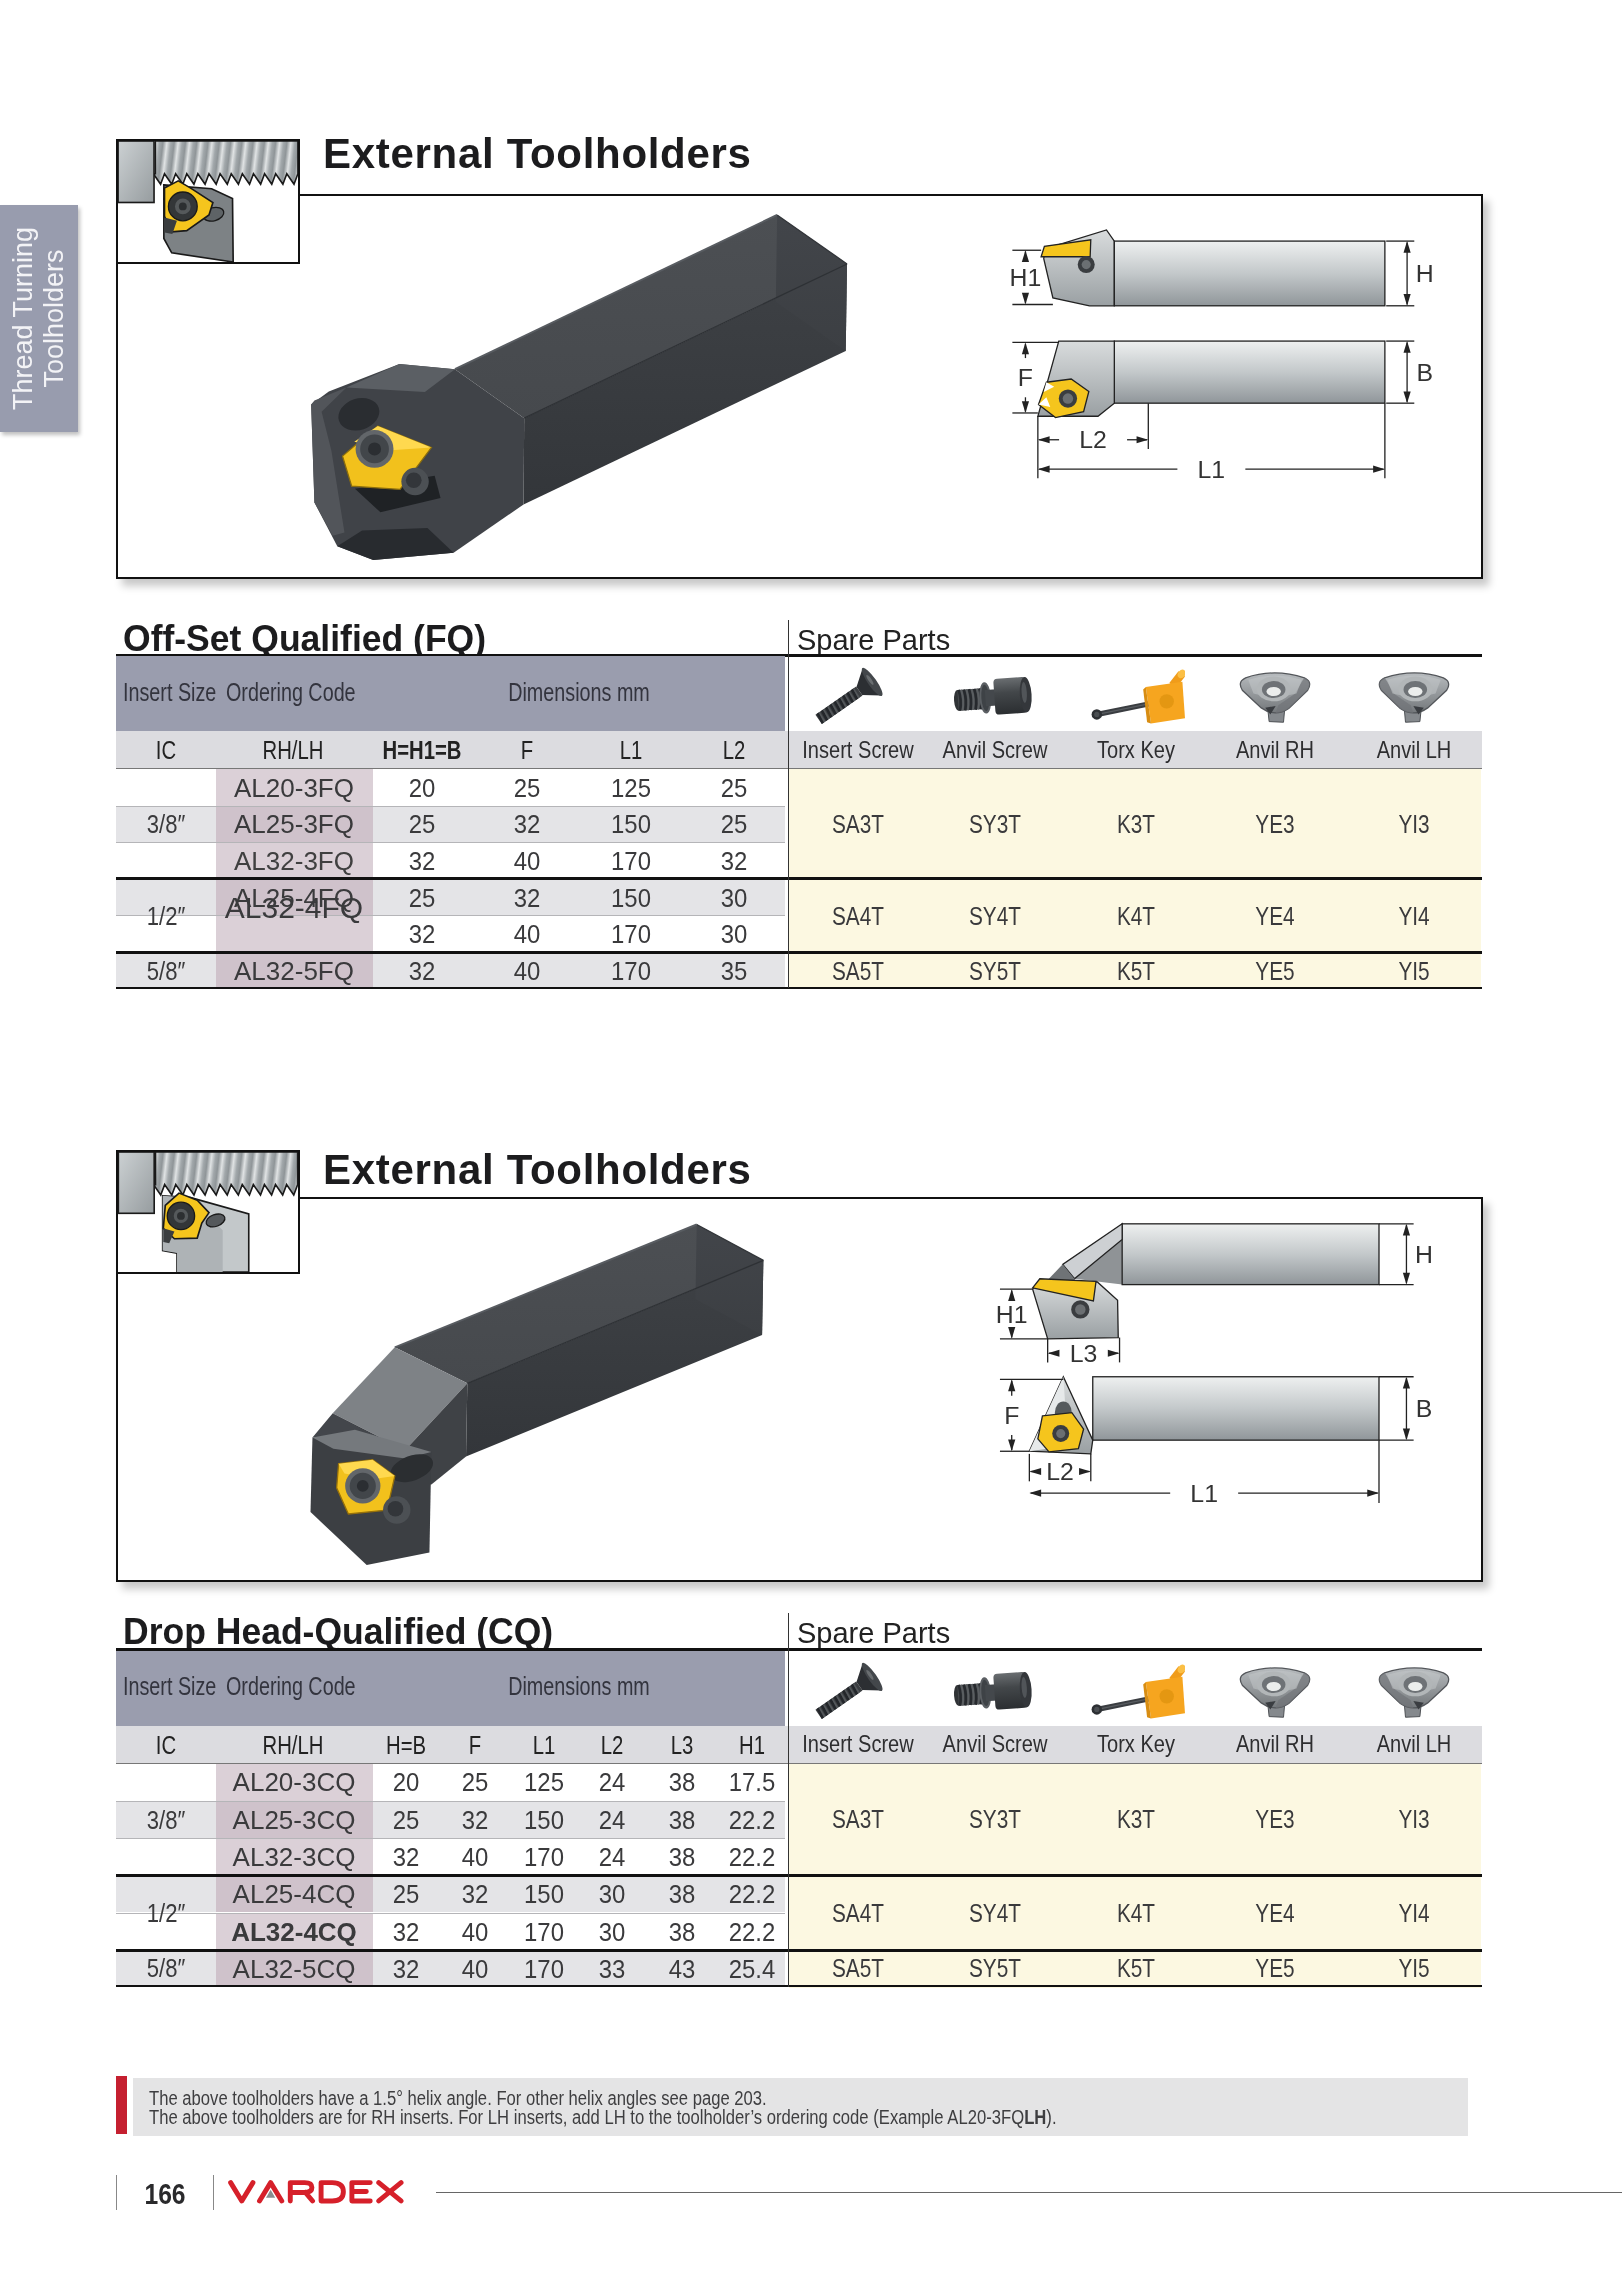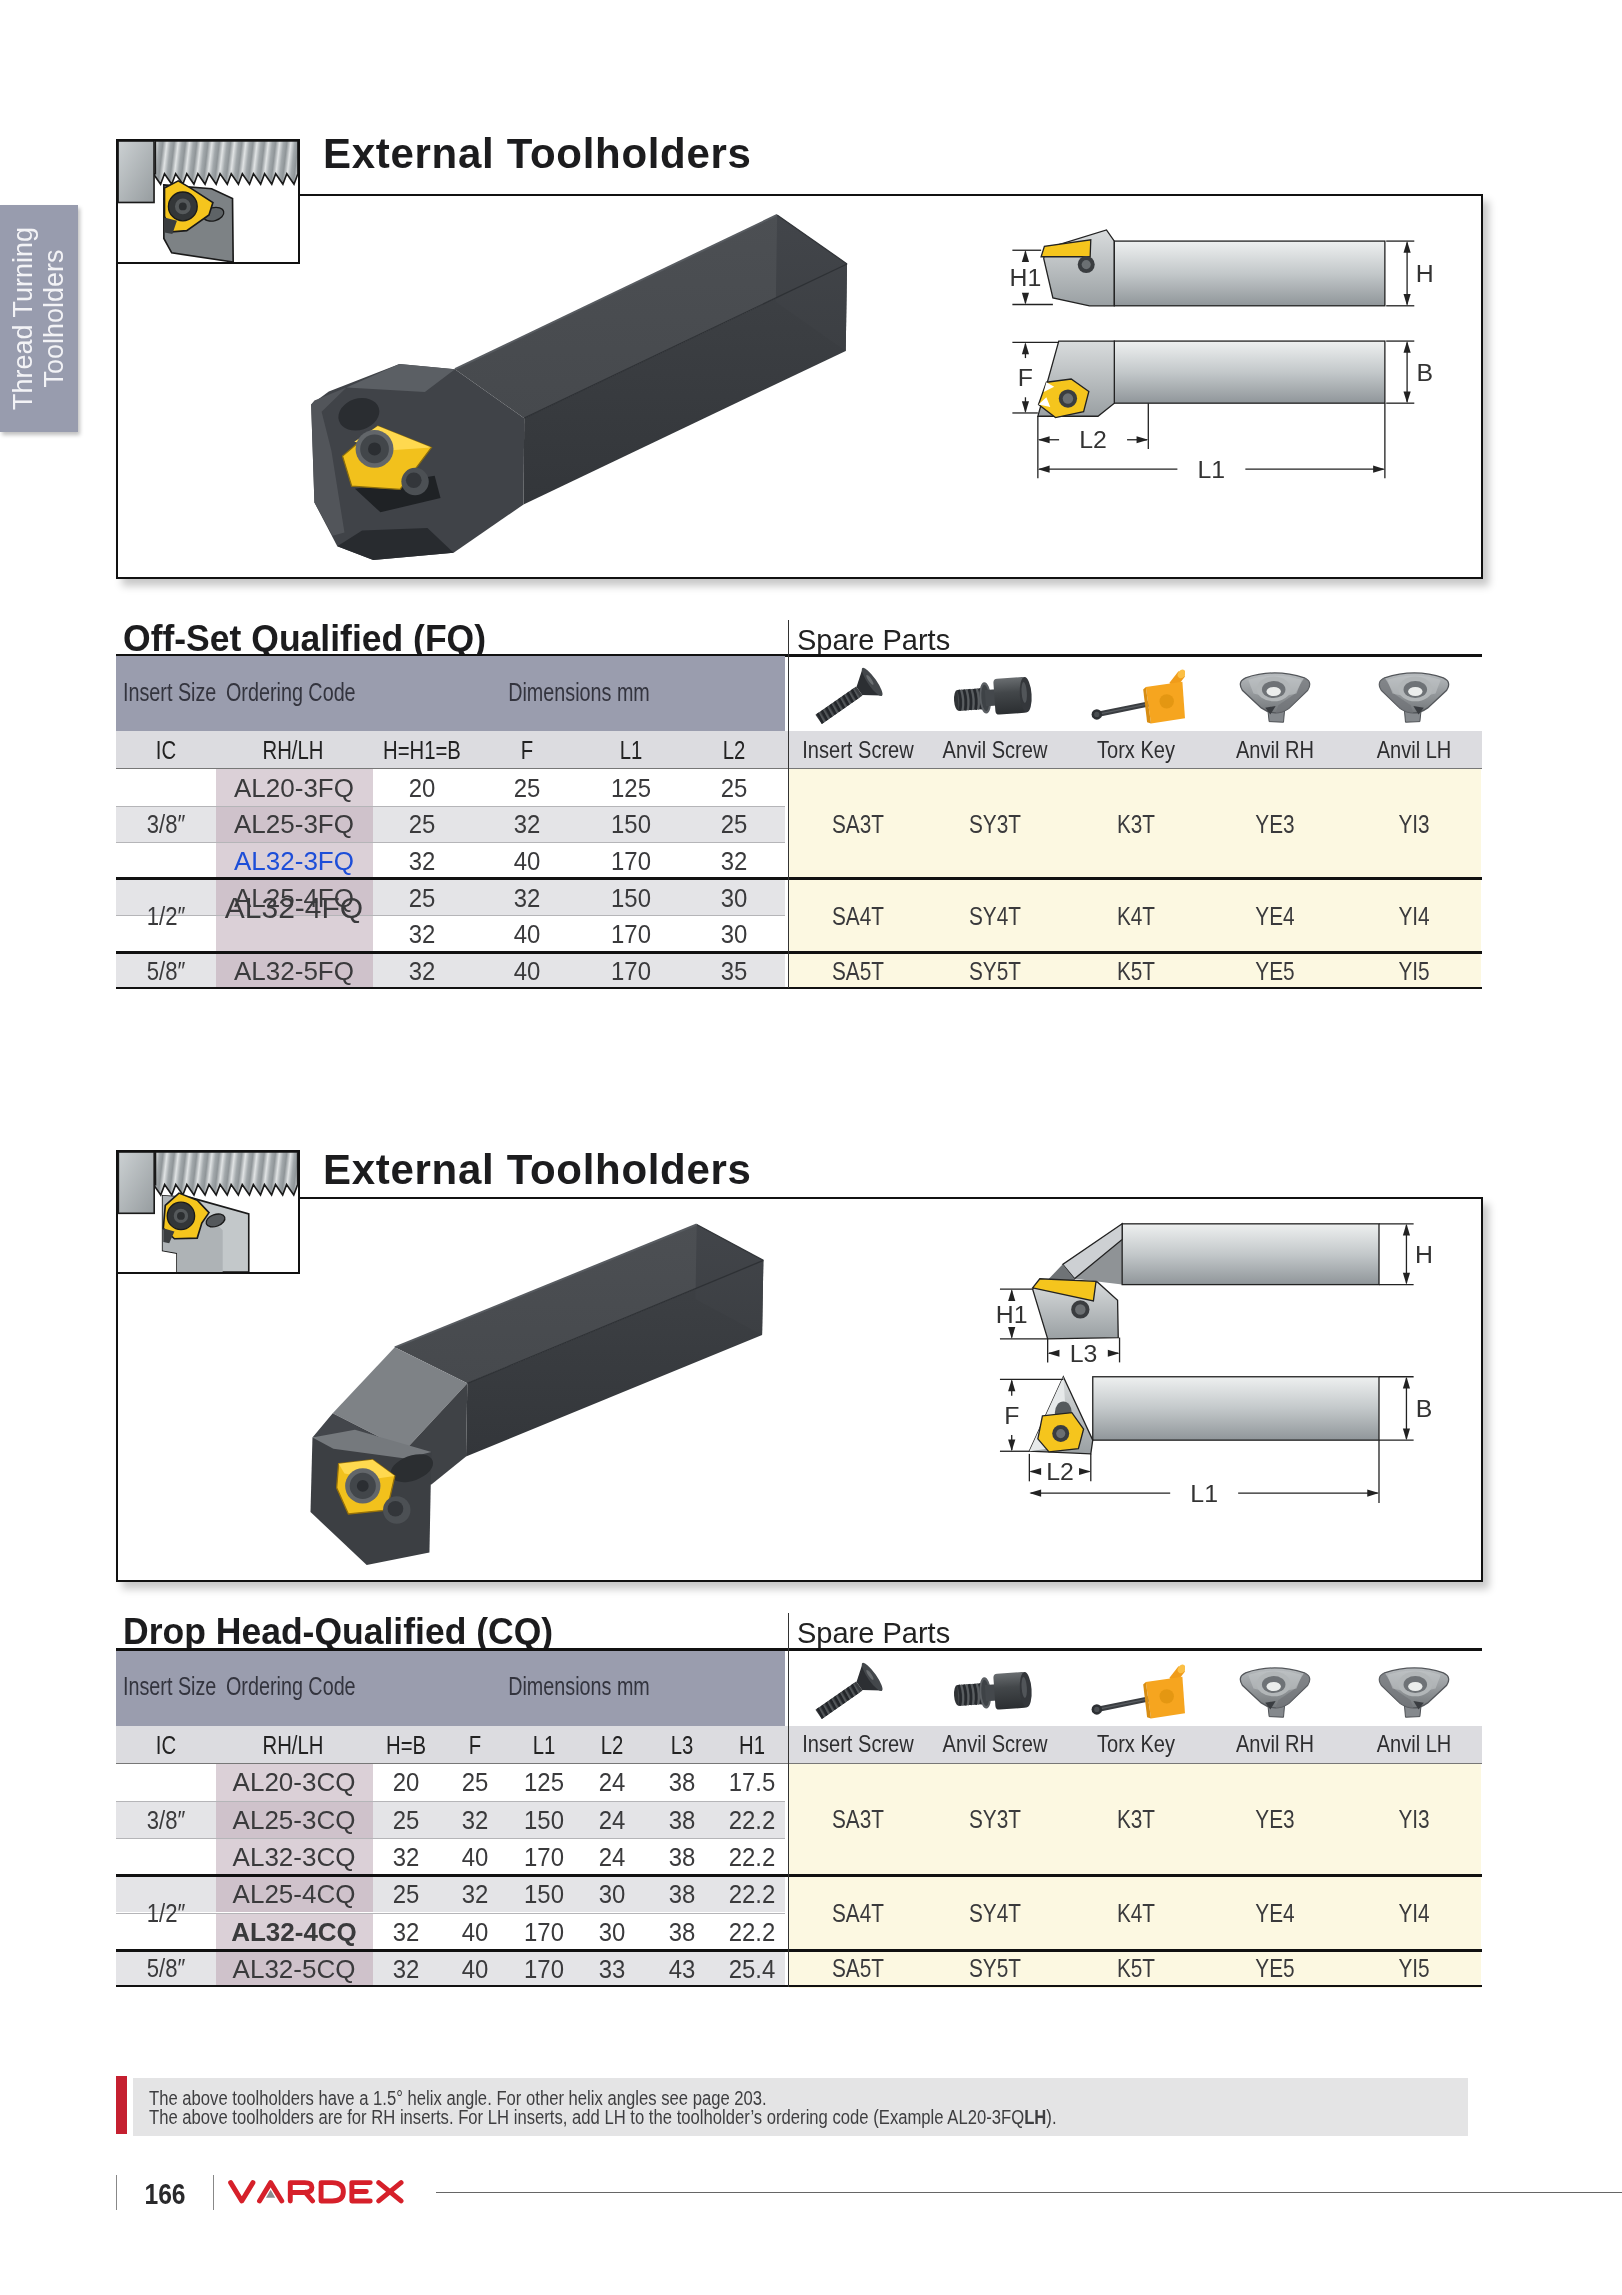--- a/index.html
+++ b/index.html
@@ -240,21 +240,21 @@
 <div style="position:absolute;top:620px;font-size:37px;line-height:37px;font-weight:700;color:#1c1c1e;white-space:nowrap;left:123px;"><span style="display:inline-block;transform:scaleX(0.96);transform-origin:0 50%;">Off-Set Qualified (FQ)</span></div>
 <div style="position:absolute;top:626px;font-size:29px;line-height:29px;font-weight:400;color:#222;white-space:nowrap;left:797px;">Spare Parts</div>
 <div style="position:absolute;left:116px;top:654px;width:1366px;height:2.6px;background:#111;"></div>
 <div style="position:absolute;left:116px;top:656px;width:669px;height:75px;background:#9a9dae;"></div>
 <div style="position:absolute;top:679px;font-size:26px;line-height:26px;font-weight:400;color:#33343e;white-space:nowrap;left:123px;"><span style="display:inline-block;transform:scaleX(0.76);transform-origin:0 50%;">Insert Size</span></div>
 <div style="position:absolute;top:679px;font-size:26px;line-height:26px;font-weight:400;color:#33343e;white-space:nowrap;left:226px;"><span style="display:inline-block;transform:scaleX(0.76);transform-origin:0 50%;">Ordering Code</span></div>
 <div style="position:absolute;top:679px;font-size:26px;line-height:26px;font-weight:400;color:#33343e;white-space:nowrap;left:579px;transform:translateX(-50%);"><span style="display:inline-block;transform:scaleX(0.76);transform-origin:50% 50%;">Dimensions mm</span></div>
 <div style="position:absolute;left:116px;top:731px;width:1366px;height:38px;background:#dcdce0;"></div>
 <div style="position:absolute;top:737px;font-size:26px;line-height:26px;font-weight:400;color:#222;white-space:nowrap;left:166px;transform:translateX(-50%);"><span style="display:inline-block;transform:scaleX(0.78);transform-origin:50% 50%;">IC</span></div>
 <div style="position:absolute;top:737px;font-size:26px;line-height:26px;font-weight:400;color:#222;white-space:nowrap;left:293px;transform:translateX(-50%);"><span style="display:inline-block;transform:scaleX(0.78);transform-origin:50% 50%;">RH/LH</span></div>
-<div style="position:absolute;top:737px;font-size:26px;line-height:26px;font-weight:400;color:#222;white-space:nowrap;left:422px;transform:translateX(-50%);"><span style="display:inline-block;transform:scaleX(0.78);transform-origin:50% 50%;">H=H1=B</span></div>
+<div style="position:absolute;top:737px;font-size:26px;line-height:26px;font-weight:700;color:#222;white-space:nowrap;left:422px;transform:translateX(-50%);"><span style="display:inline-block;transform:scaleX(0.78);transform-origin:50% 50%;">H=H1=B</span></div>
 <div style="position:absolute;top:737px;font-size:26px;line-height:26px;font-weight:400;color:#222;white-space:nowrap;left:527px;transform:translateX(-50%);"><span style="display:inline-block;transform:scaleX(0.78);transform-origin:50% 50%;">F</span></div>
 <div style="position:absolute;top:737px;font-size:26px;line-height:26px;font-weight:400;color:#222;white-space:nowrap;left:631px;transform:translateX(-50%);"><span style="display:inline-block;transform:scaleX(0.78);transform-origin:50% 50%;">L1</span></div>
 <div style="position:absolute;top:737px;font-size:26px;line-height:26px;font-weight:400;color:#222;white-space:nowrap;left:734px;transform:translateX(-50%);"><span style="display:inline-block;transform:scaleX(0.78);transform-origin:50% 50%;">L2</span></div>
 <div style="position:absolute;top:739px;font-size:23.6px;line-height:23.6px;font-weight:400;color:#2e2e30;white-space:nowrap;left:858px;transform:translateX(-50%);"><span style="display:inline-block;transform:scaleX(0.85);transform-origin:50% 50%;">Insert Screw</span></div>
 <div style="position:absolute;top:739px;font-size:23.6px;line-height:23.6px;font-weight:400;color:#2e2e30;white-space:nowrap;left:995px;transform:translateX(-50%);"><span style="display:inline-block;transform:scaleX(0.85);transform-origin:50% 50%;">Anvil Screw</span></div>
 <div style="position:absolute;top:739px;font-size:23.6px;line-height:23.6px;font-weight:400;color:#2e2e30;white-space:nowrap;left:1136px;transform:translateX(-50%);"><span style="display:inline-block;transform:scaleX(0.85);transform-origin:50% 50%;">Torx Key</span></div>
 <div style="position:absolute;top:739px;font-size:23.6px;line-height:23.6px;font-weight:400;color:#2e2e30;white-space:nowrap;left:1275px;transform:translateX(-50%);"><span style="display:inline-block;transform:scaleX(0.85);transform-origin:50% 50%;">Anvil RH</span></div>
 <div style="position:absolute;top:739px;font-size:23.6px;line-height:23.6px;font-weight:400;color:#2e2e30;white-space:nowrap;left:1414px;transform:translateX(-50%);"><span style="display:inline-block;transform:scaleX(0.85);transform-origin:50% 50%;">Anvil LH</span></div>
 <div style="position:absolute;left:116px;top:768px;width:1366px;height:0.7px;background:#777;"></div>
 <div style="position:absolute;left:116px;top:769px;width:669px;height:37px;background:#ffffff;"></div>
@@ -283,21 +283,21 @@
 <div style="position:absolute;top:775px;font-size:26px;line-height:26px;font-weight:400;color:#3a3a3c;white-space:nowrap;left:294px;transform:translateX(-50%);">AL20-3FQ</div>
 <div style="position:absolute;top:775px;font-size:26px;line-height:26px;font-weight:400;color:#3a3a3c;white-space:nowrap;left:422px;transform:translateX(-50%);"><span style="display:inline-block;transform:scaleX(0.92);transform-origin:50% 50%;">20</span></div>
 <div style="position:absolute;top:775px;font-size:26px;line-height:26px;font-weight:400;color:#3a3a3c;white-space:nowrap;left:527px;transform:translateX(-50%);"><span style="display:inline-block;transform:scaleX(0.92);transform-origin:50% 50%;">25</span></div>
 <div style="position:absolute;top:775px;font-size:26px;line-height:26px;font-weight:400;color:#3a3a3c;white-space:nowrap;left:631px;transform:translateX(-50%);"><span style="display:inline-block;transform:scaleX(0.92);transform-origin:50% 50%;">125</span></div>
 <div style="position:absolute;top:775px;font-size:26px;line-height:26px;font-weight:400;color:#3a3a3c;white-space:nowrap;left:734px;transform:translateX(-50%);"><span style="display:inline-block;transform:scaleX(0.92);transform-origin:50% 50%;">25</span></div>
 <div style="position:absolute;top:811px;font-size:26px;line-height:26px;font-weight:400;color:#3a3a3c;white-space:nowrap;left:294px;transform:translateX(-50%);">AL25-3FQ</div>
 <div style="position:absolute;top:811px;font-size:26px;line-height:26px;font-weight:400;color:#3a3a3c;white-space:nowrap;left:422px;transform:translateX(-50%);"><span style="display:inline-block;transform:scaleX(0.92);transform-origin:50% 50%;">25</span></div>
 <div style="position:absolute;top:811px;font-size:26px;line-height:26px;font-weight:400;color:#3a3a3c;white-space:nowrap;left:527px;transform:translateX(-50%);"><span style="display:inline-block;transform:scaleX(0.92);transform-origin:50% 50%;">32</span></div>
 <div style="position:absolute;top:811px;font-size:26px;line-height:26px;font-weight:400;color:#3a3a3c;white-space:nowrap;left:631px;transform:translateX(-50%);"><span style="display:inline-block;transform:scaleX(0.92);transform-origin:50% 50%;">150</span></div>
 <div style="position:absolute;top:811px;font-size:26px;line-height:26px;font-weight:400;color:#3a3a3c;white-space:nowrap;left:734px;transform:translateX(-50%);"><span style="display:inline-block;transform:scaleX(0.92);transform-origin:50% 50%;">25</span></div>
-<div style="position:absolute;top:848px;font-size:26px;line-height:26px;font-weight:400;color:#1d4ed8;white-space:nowrap;left:294px;transform:translateX(-50%);">AL32-3FQ</div>
+<div style="position:absolute;top:848px;font-size:26px;line-height:26px;font-weight:400;color:#404040;white-space:nowrap;left:294px;transform:translateX(-50%);">AL32-3FQ</div>
 <div style="position:absolute;top:848px;font-size:26px;line-height:26px;font-weight:400;color:#3a3a3c;white-space:nowrap;left:422px;transform:translateX(-50%);"><span style="display:inline-block;transform:scaleX(0.92);transform-origin:50% 50%;">32</span></div>
 <div style="position:absolute;top:848px;font-size:26px;line-height:26px;font-weight:400;color:#3a3a3c;white-space:nowrap;left:527px;transform:translateX(-50%);"><span style="display:inline-block;transform:scaleX(0.92);transform-origin:50% 50%;">40</span></div>
 <div style="position:absolute;top:848px;font-size:26px;line-height:26px;font-weight:400;color:#3a3a3c;white-space:nowrap;left:631px;transform:translateX(-50%);"><span style="display:inline-block;transform:scaleX(0.92);transform-origin:50% 50%;">170</span></div>
 <div style="position:absolute;top:848px;font-size:26px;line-height:26px;font-weight:400;color:#3a3a3c;white-space:nowrap;left:734px;transform:translateX(-50%);"><span style="display:inline-block;transform:scaleX(0.92);transform-origin:50% 50%;">32</span></div>
 <div style="position:absolute;top:885px;font-size:26px;line-height:26px;font-weight:400;color:#3a3a3c;white-space:nowrap;left:294px;transform:translateX(-50%);">AL25-4FQ</div>
 <div style="position:absolute;top:885px;font-size:26px;line-height:26px;font-weight:400;color:#3a3a3c;white-space:nowrap;left:422px;transform:translateX(-50%);"><span style="display:inline-block;transform:scaleX(0.92);transform-origin:50% 50%;">25</span></div>
 <div style="position:absolute;top:885px;font-size:26px;line-height:26px;font-weight:400;color:#3a3a3c;white-space:nowrap;left:527px;transform:translateX(-50%);"><span style="display:inline-block;transform:scaleX(0.92);transform-origin:50% 50%;">32</span></div>
 <div style="position:absolute;top:885px;font-size:26px;line-height:26px;font-weight:400;color:#3a3a3c;white-space:nowrap;left:631px;transform:translateX(-50%);"><span style="display:inline-block;transform:scaleX(0.92);transform-origin:50% 50%;">150</span></div>
 <div style="position:absolute;top:885px;font-size:26px;line-height:26px;font-weight:400;color:#3a3a3c;white-space:nowrap;left:734px;transform:translateX(-50%);"><span style="display:inline-block;transform:scaleX(0.92);transform-origin:50% 50%;">30</span></div>
 <div style="position:absolute;top:895px;font-size:30px;line-height:26px;font-weight:400;color:#3a3a3c;white-space:nowrap;left:294px;transform:translateX(-50%);">AL32-4FQ</div>

